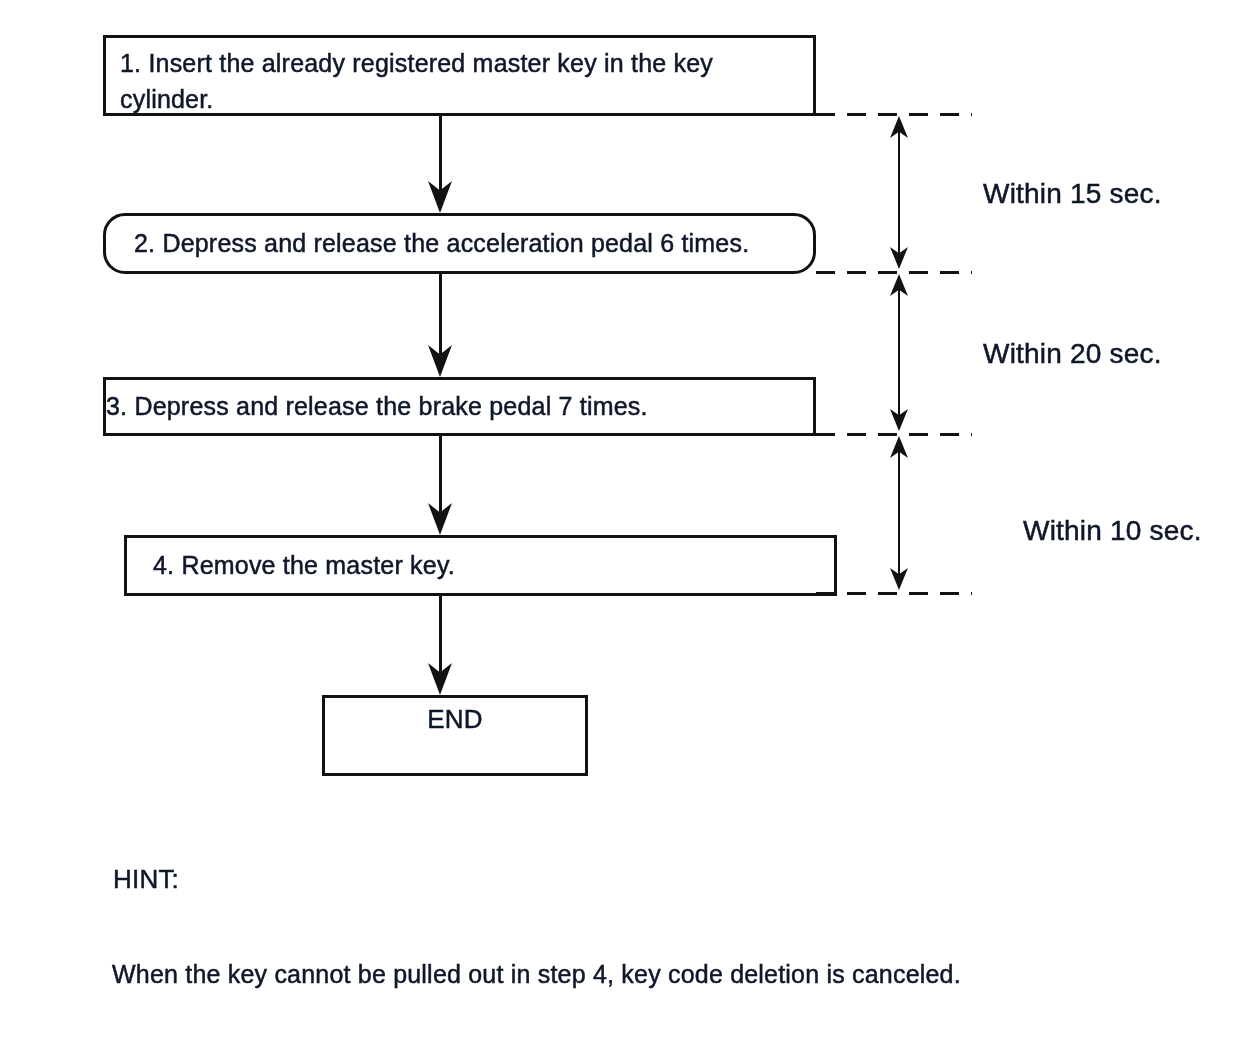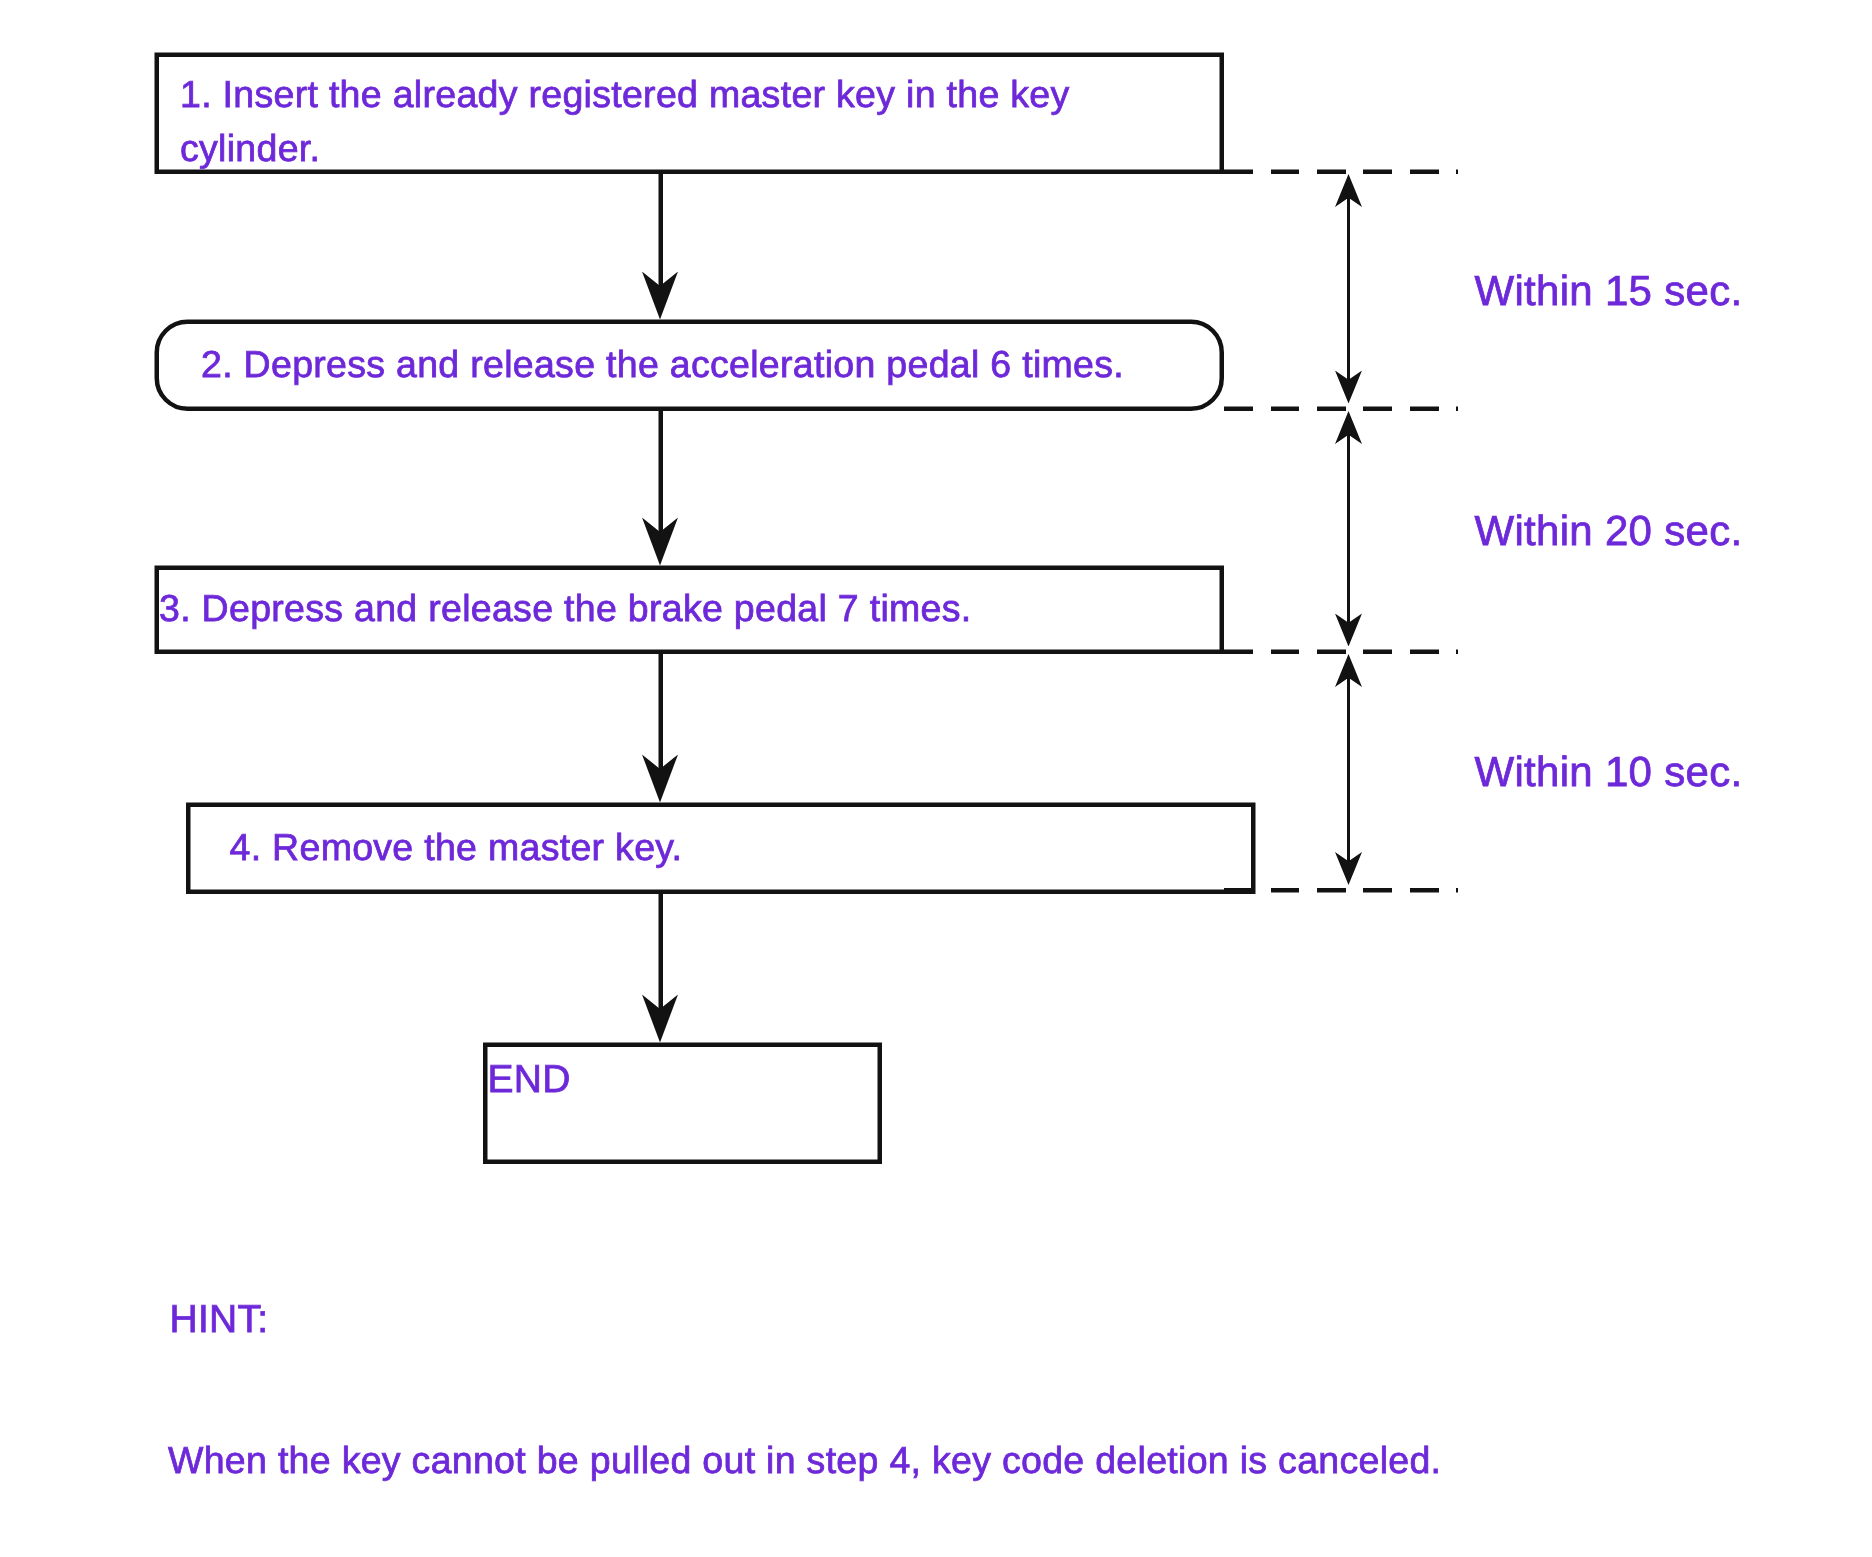--- a/index.html
+++ b/index.html
@@ -6,21 +6,21 @@
     margin: 0;
     padding: 0;
     background: #ffffff;
   }
   .canvas {
     position: relative;
     width: 1248px;
     height: 1038px;
     background: #ffffff;
     font-family: "Liberation Sans", sans-serif;
-    color: #6d28d9;
+    color: #0f172a;
     overflow: hidden;
   }
   .txt {
     -webkit-text-stroke: 0.5px currentColor;
     letter-spacing: 0.2px;
   }
   
   .step {
     position: absolute;
     left: 103px;
@@ -46,21 +46,21 @@
   
   .end-box {
     position: absolute;
     left: 322px;
     top: 695px;
     width: 266px;
     height: 81px;
     border: 3px solid #121212;
     box-sizing: border-box;
     background: #ffffff;
-    text-align: left;
+    text-align: center;
     font-size: 26px;
     line-height: 36px;
     padding-top: 3px;
   }
 
   
   .varrow {
     position: absolute;
     width: 24px;
   }
@@ -140,21 +140,21 @@
   
   .timing {
     position: absolute;
     left: 983px;
     font-size: 28px;
     line-height: 28px;
     white-space: nowrap;
   }
   .timing-1 { top: 180px; }
   .timing-2 { top: 340px; }
-  .timing-3 { top: 501px; }
+  .timing-3 { top: 517px; margin-left: 40px; }
 
   
   .hint-label {
     position: absolute;
     left: 113px;
     top: 864px;
     font-size: 26px;
   }
   .hint-text {
     position: absolute;

